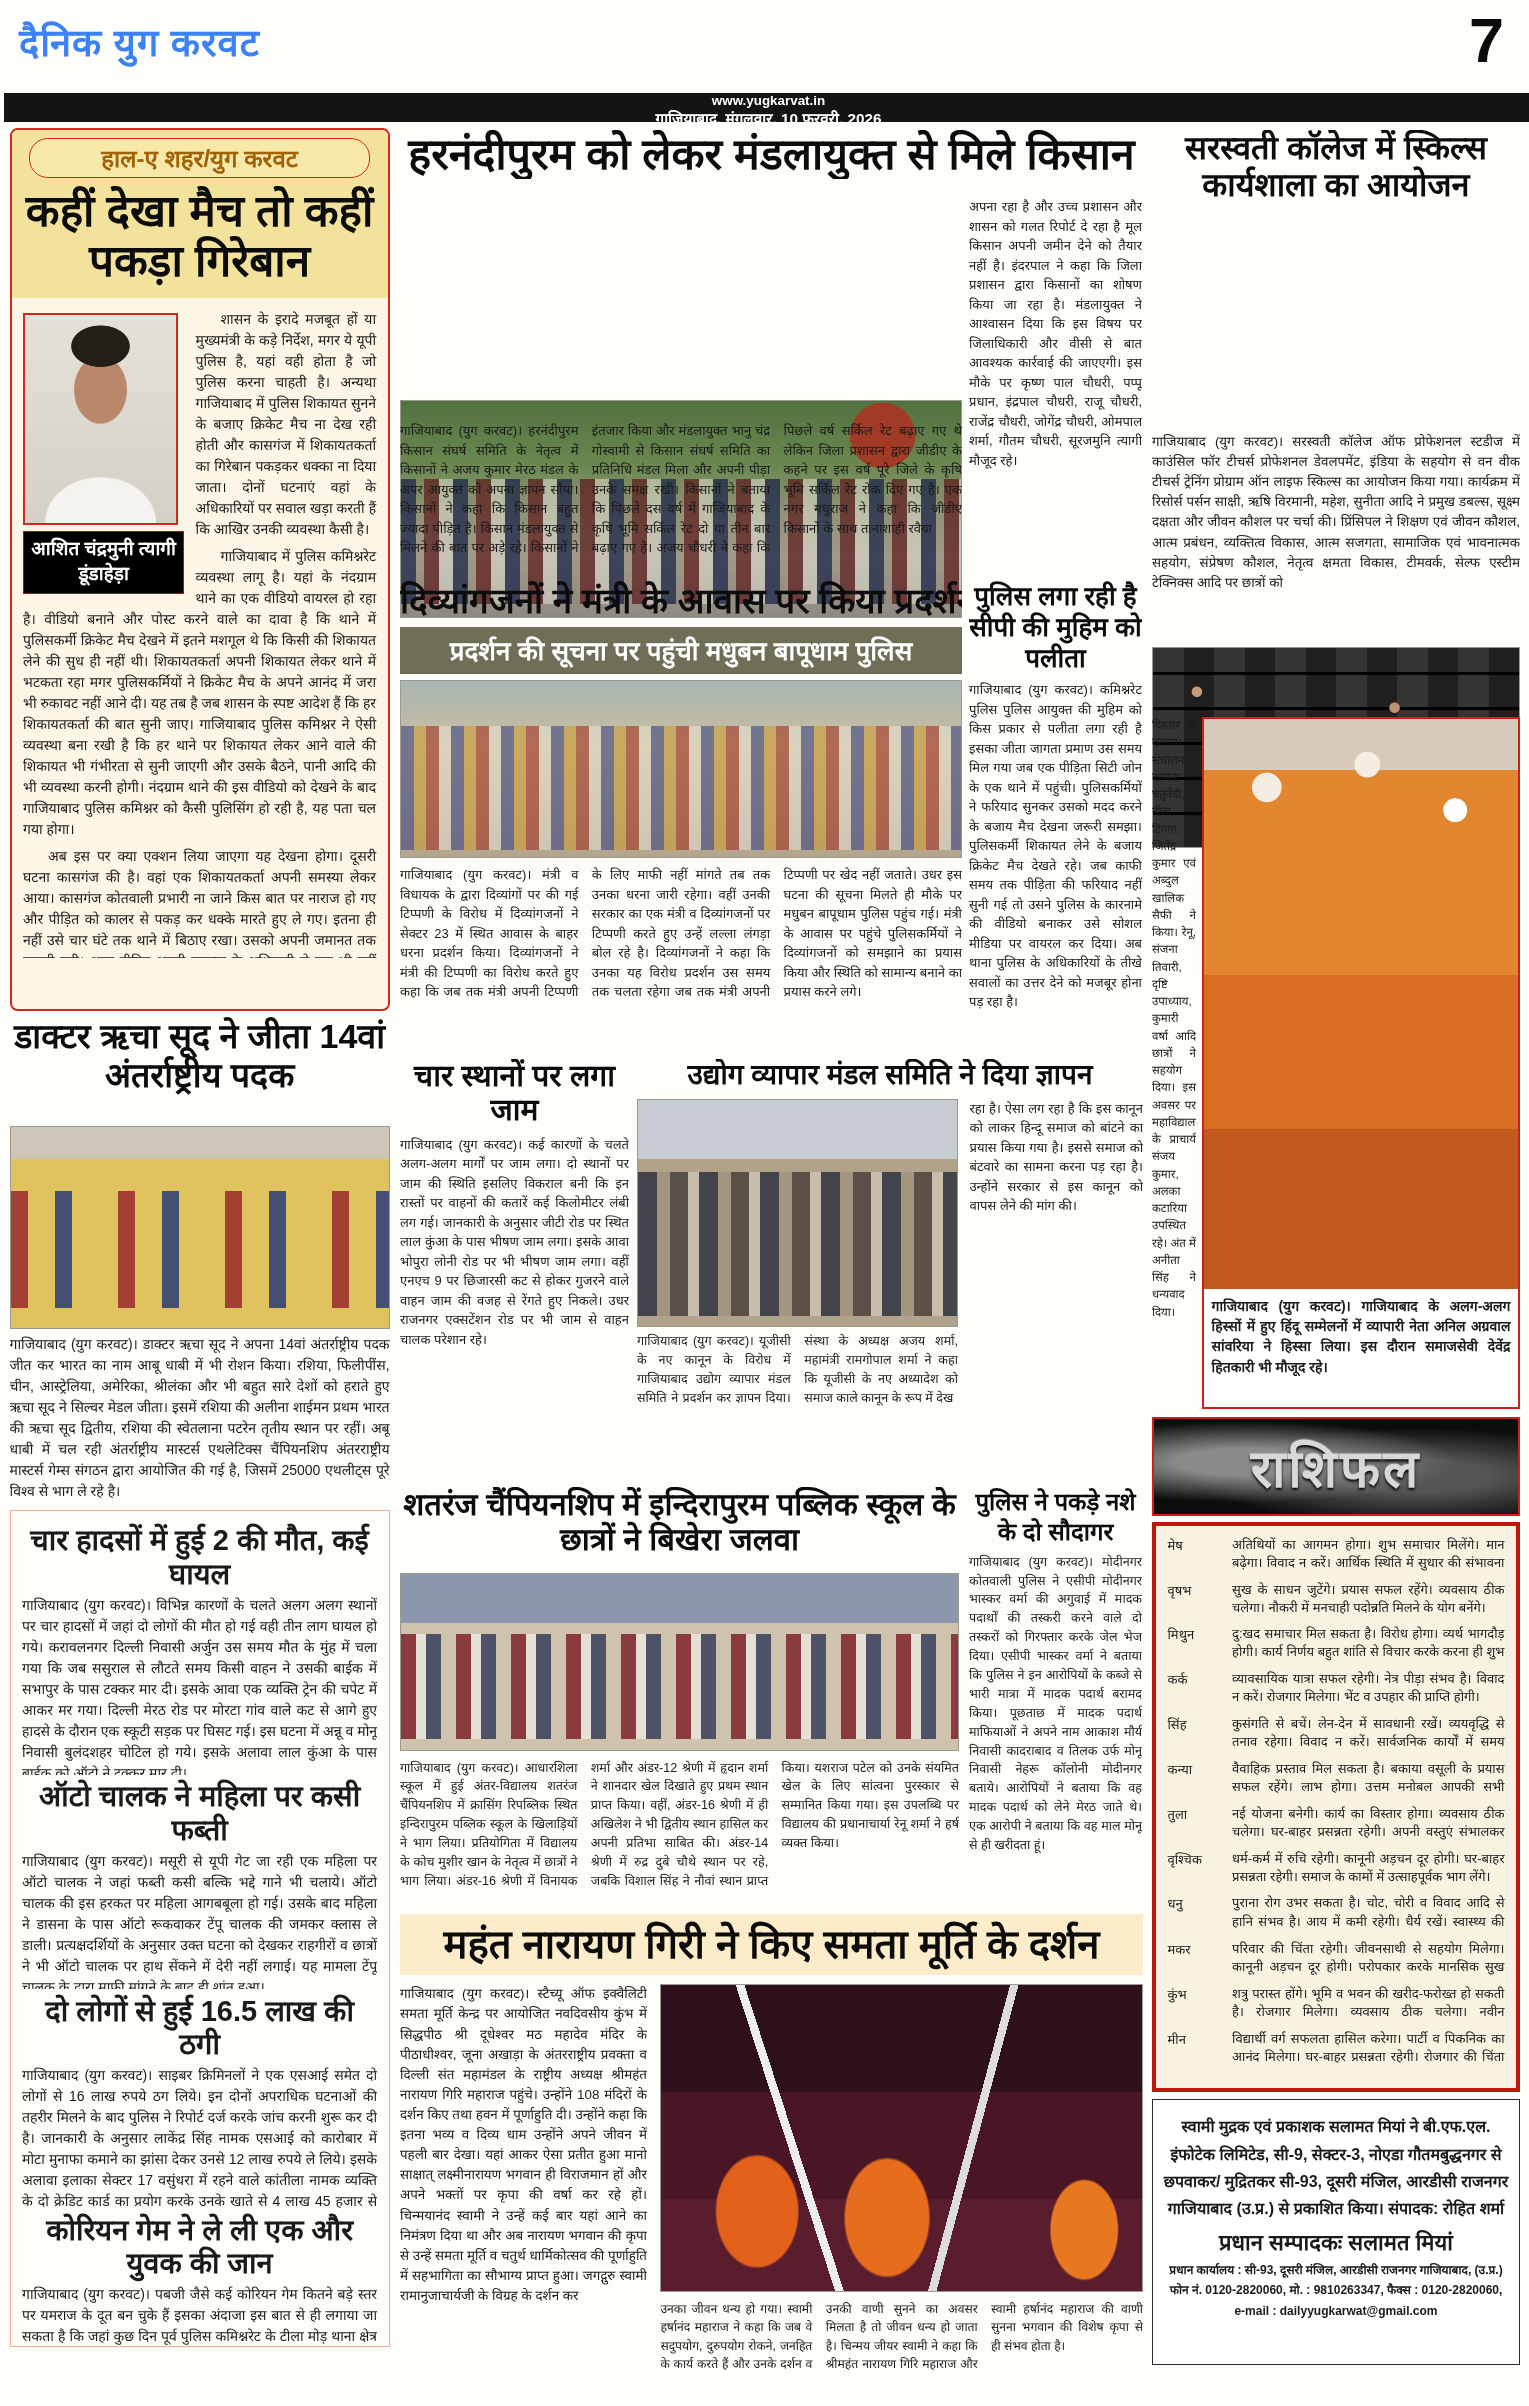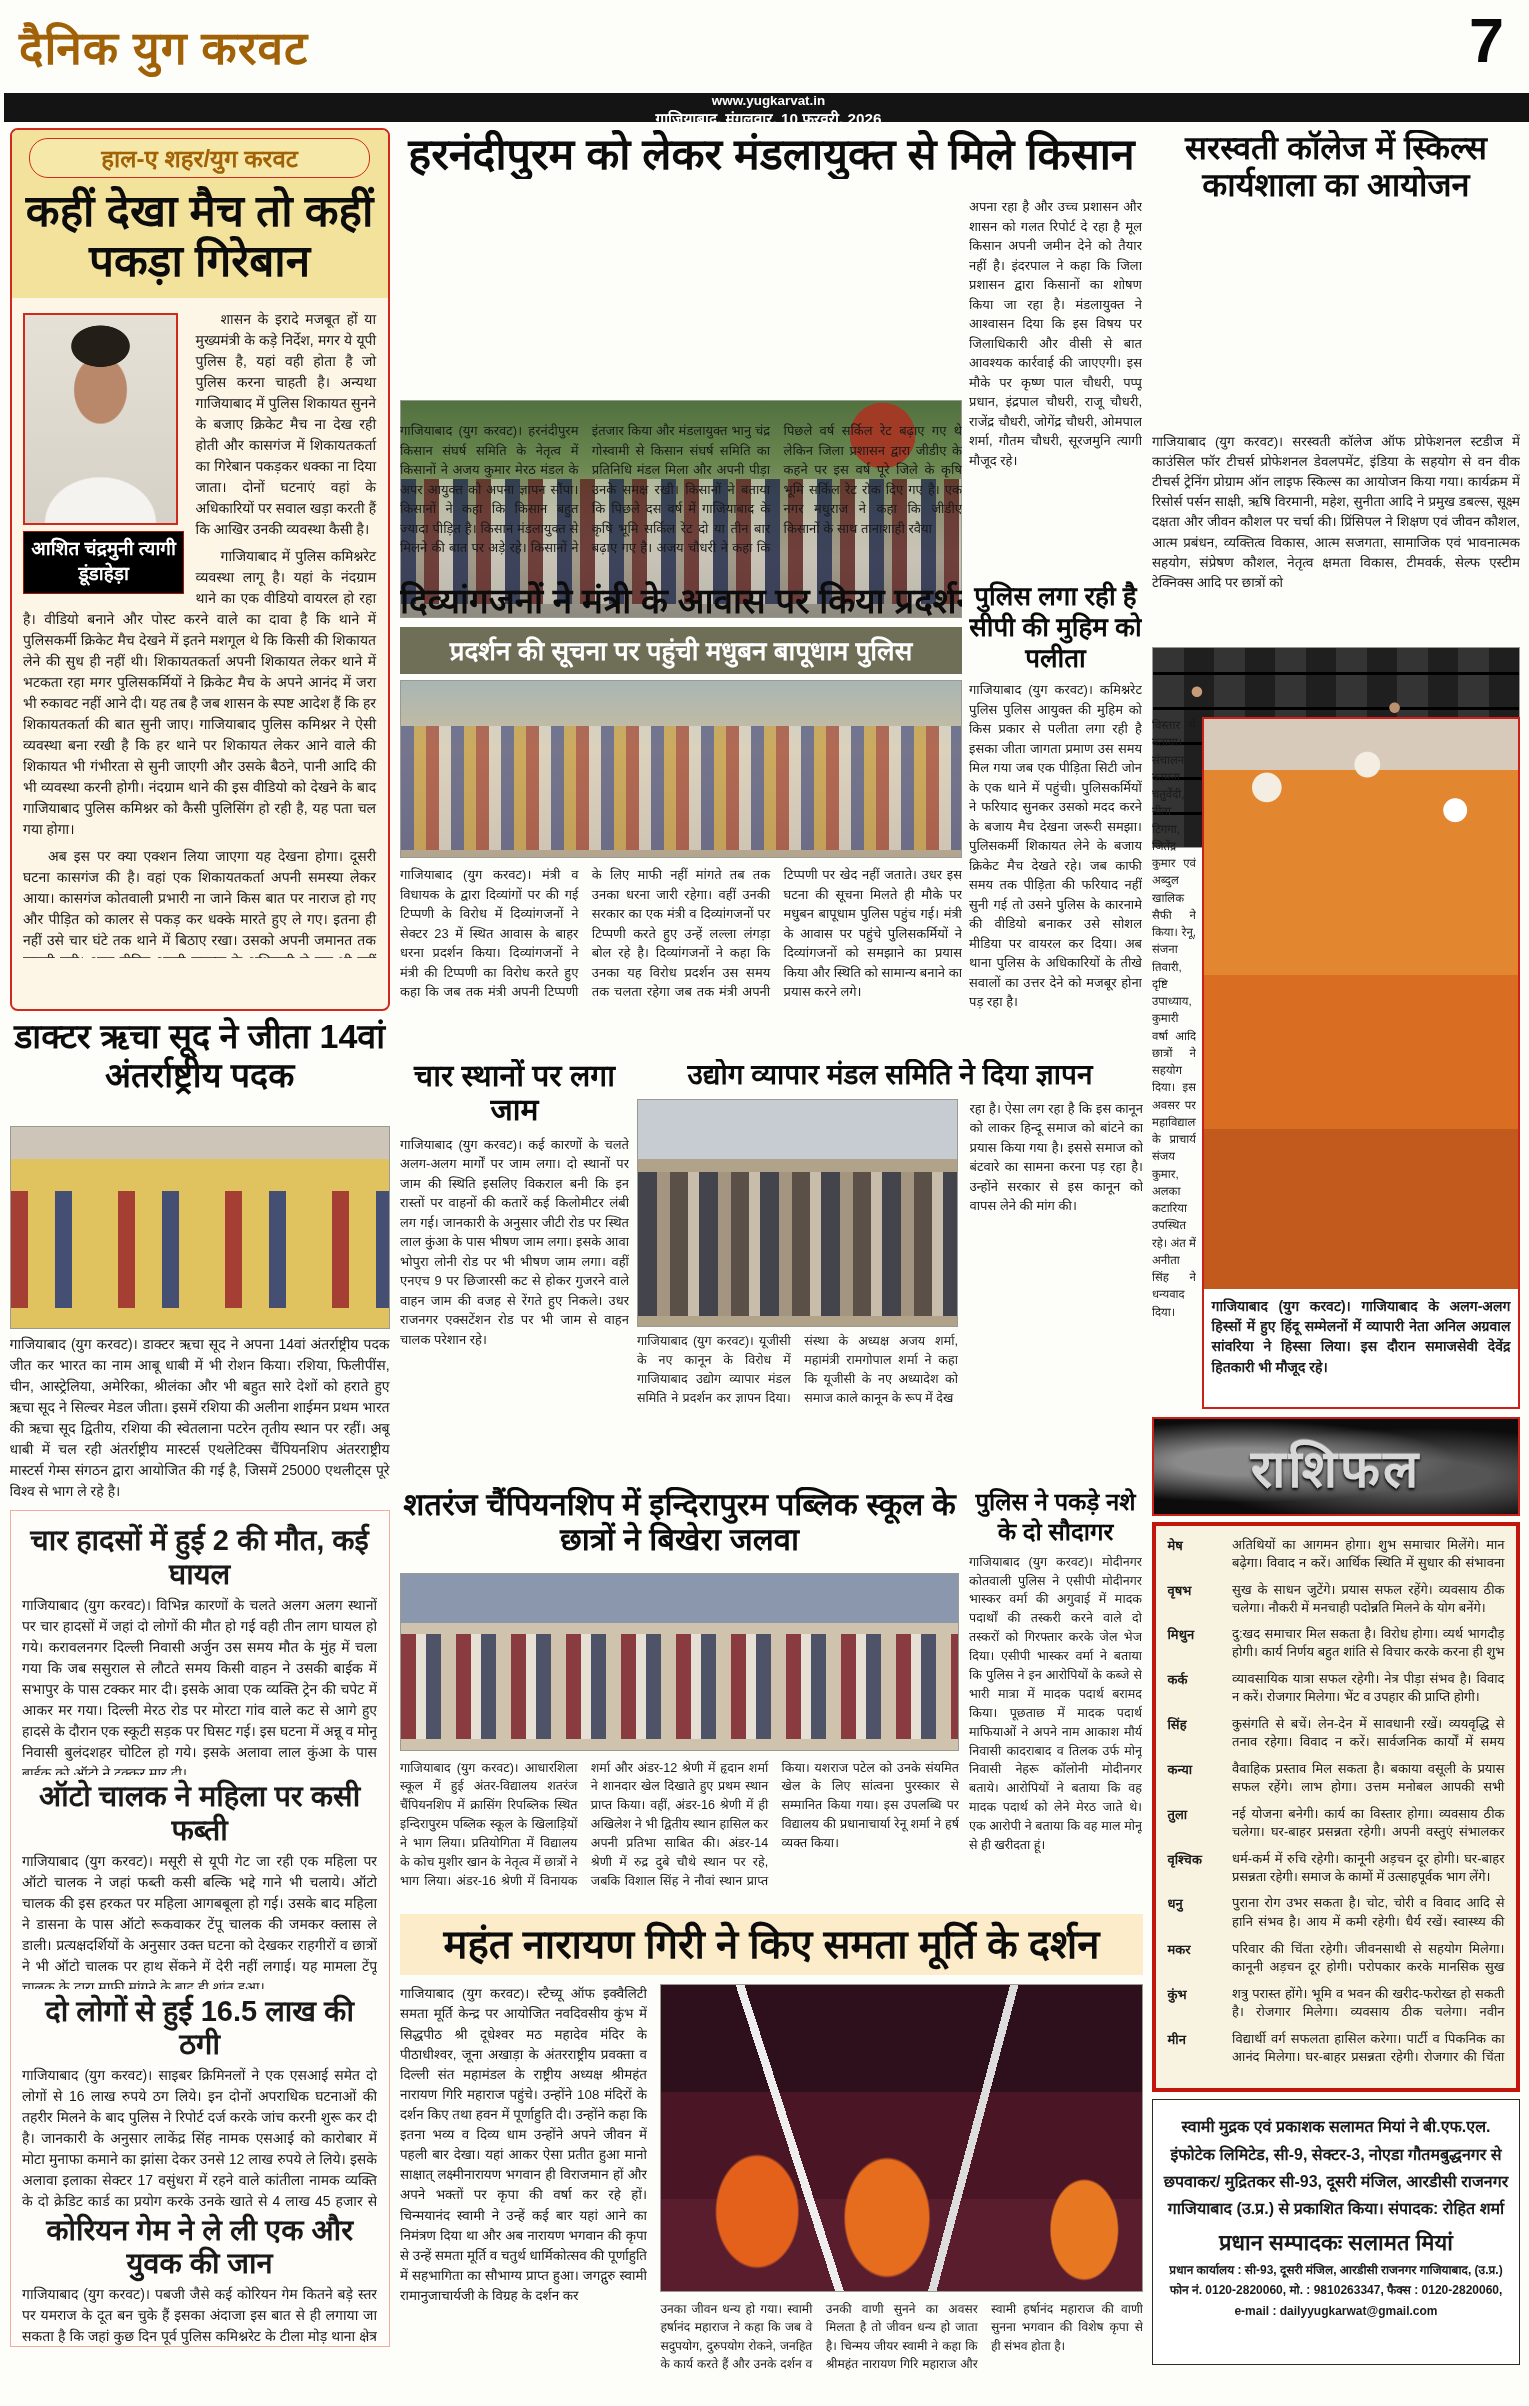--- a/index.html
+++ b/index.html
@@ -5,21 +5,21 @@
   html,body{margin:0;padding:0;background:#e8e8e4;}
   .page{position:relative;width:1529px;height:2407px;margin:0 auto;background:#fdfdfa;
         font-family:"Liberation Sans",sans-serif;color:#1a1a1a;overflow:hidden;}
   .abs{position:absolute;}
   .hl{font-weight:800;color:#0c0c0c;line-height:1.14;text-align:center;}
   .bt{text-align:justify;overflow:hidden;line-height:1.5;}
   .bt p{margin:0 0 5.7px;text-indent:25px;}
   .nowrap{white-space:nowrap;overflow:hidden;}
 
   
-  .masthead{font-size:46px;font-weight:800;letter-spacing:1px;color:#a16207;}
+  .masthead{font-size:38px;font-weight:800;letter-spacing:1px;color:#3b82f6;}
   .pagenum{font-size:63px;font-weight:800;color:#0a0a0a;}
   .blackbar{left:4px;top:93px;width:1529px;height:29px;background:#141414;color:#fff;
             display:flex;align-items:center;justify-content:space-between;padding:0 15.3px;box-sizing:border-box;flex-direction:column;}
   .blackbar .site{font-size:13.4px;font-weight:600;}
   .blackbar .date{font-size:15.3px;font-weight:700;}
 
   
   .opinion{left:9.6px;top:128px;width:380px;height:883px;border:2.9px solid #cf2a1d;border-radius:7.6px;
            background:#fdf5e5;box-sizing:border-box;overflow:hidden;}
   .op-yellow{background:#f3e29c;padding:7.6px 9.6px 11.5px;}
@@ -94,21 +94,21 @@
   .photobox{border:2.9px solid #cc2018;box-sizing:border-box;background:#fff;}
   .caption{font-size:14px;font-weight:700;line-height:1.45;color:#1c1c1c;padding:6.7px 7.6px;text-align:justify;}
   .rash-banner{border:2.9px solid #cc2018;box-sizing:border-box;background:
       radial-gradient(ellipse at 25% 45%, #8a8a8a 0 18%, transparent 55%),
       radial-gradient(ellipse at 72% 60%, #555 0 20%, transparent 60%),#0c0c0c;
       display:flex;align-items:center;justify-content:center;}
   .rash-banner span{font-size:52px;font-weight:800;color:#d8d8d8;letter-spacing:2.9px;
       text-shadow:0 1.9px 2.9px #000,0 -1px 0 rgba(255,255,255,.25);}
   .rash-box{border:4.8px solid #c2150c;background:#f8f3e1;box-sizing:border-box;padding:9.6px 11.5px;overflow:hidden;}
   .rrow{display:flex;gap:9.6px;margin-bottom:8.1px;font-size:13px;}
-  .rsign{width:55px;flex:none;font-weight:700;}
+  .rsign{width:55px;flex:none;font-weight:400;}
   .rtext{flex:1;line-height:1.4;max-height:37px;overflow:hidden;text-align:justify;}
   .pubbox{border:1.9px solid #2a2a2a;box-sizing:border-box;text-align:center;padding:13.4px 7.6px;background:#fff;overflow:hidden;}
   .pubbox .l{font-size:16px;font-weight:700;line-height:1.7;}
   .pubbox .big{font-size:22px;font-weight:800;margin:3.8px 0;}
   .pubbox .sm{font-size:12px;font-weight:600;line-height:1.7;}
   .crimebox{border:1.9px solid #efae9c;box-sizing:border-box;background:#fffdf9;padding:7.6px 11.5px;overflow:hidden;}
   .crimebox h3{margin:5.7px 0 3.8px;font-size:29px;font-weight:800;text-align:center;line-height:1.15;}
   .crimebox .bt{font-size:14px;}
 </style>
 </head>

